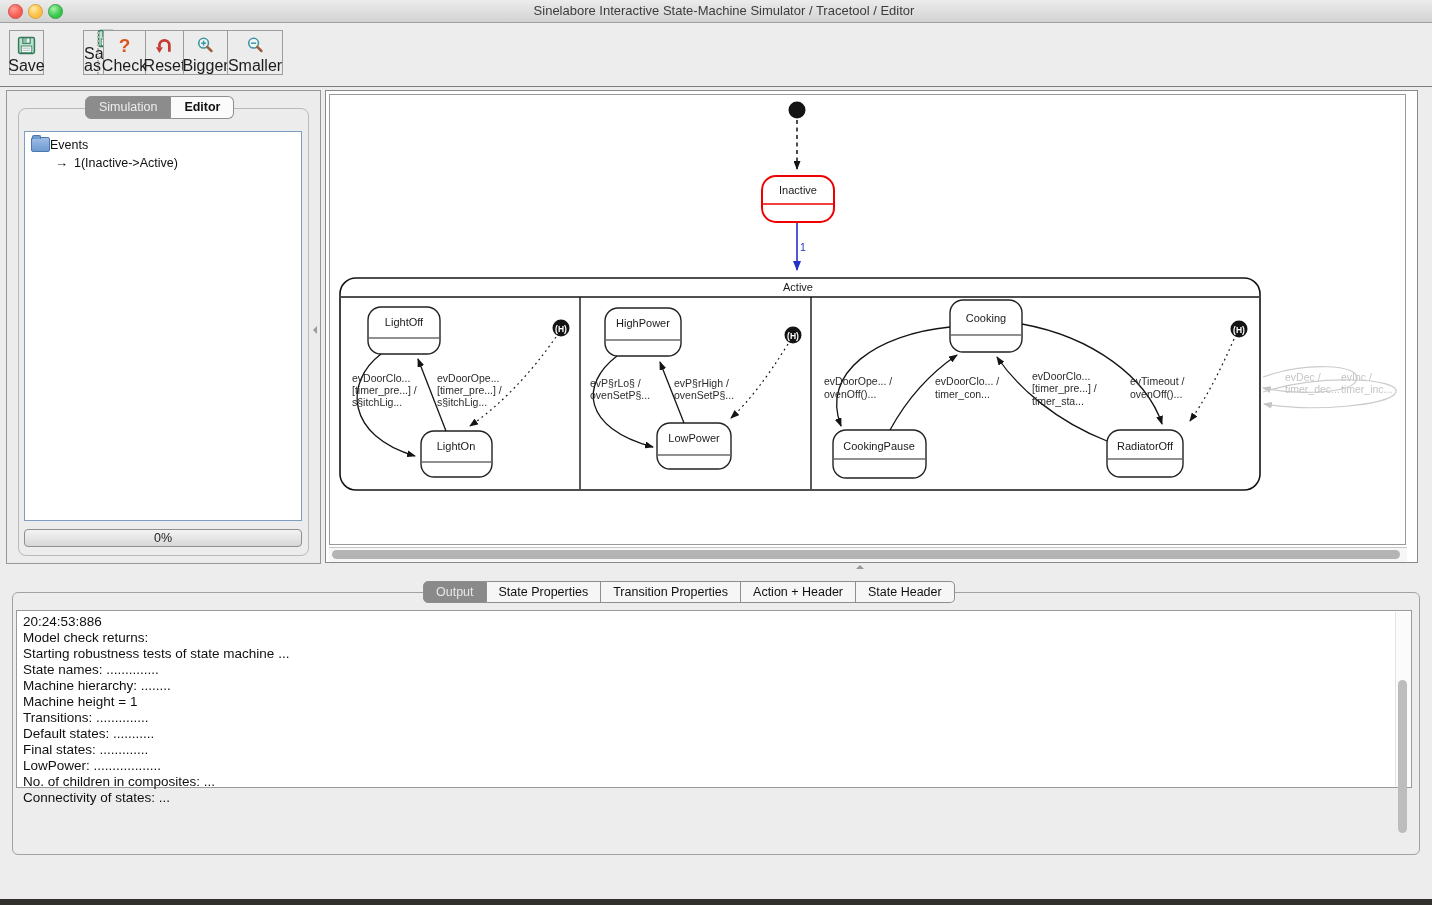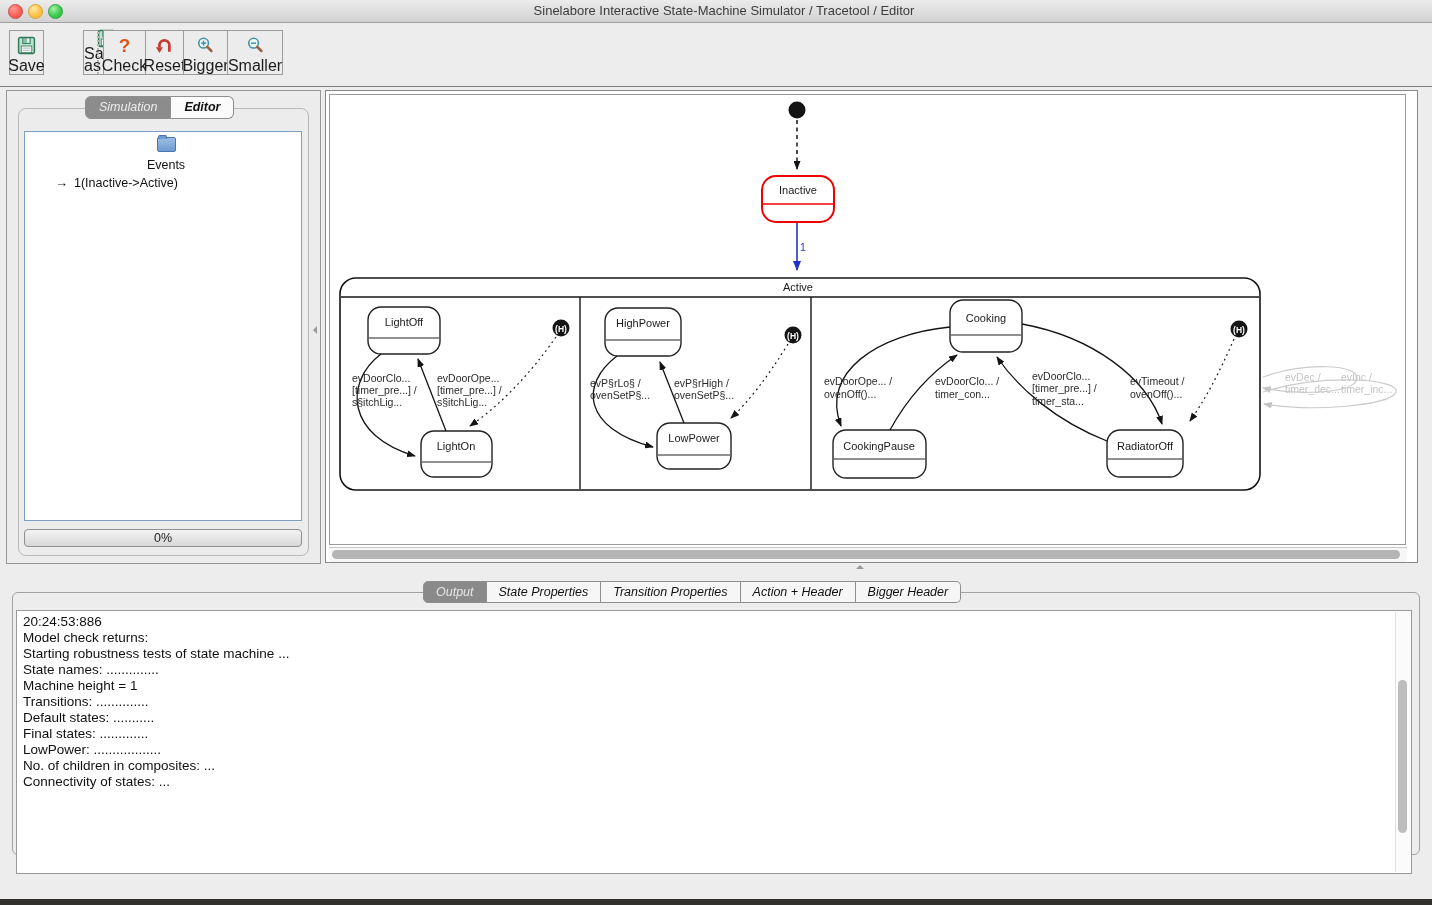--- a/index.html
+++ b/index.html
@@ -28,26 +28,26 @@
   .w-save{width:35px;}.w-saveas{width:46px;margin-left:39px;}.w-check{width:43px;}.w-reset{width:39px;}
   .w-bigger{width:45px;}.w-smaller{width:56px;}
   .qmark{font-size:19px;font-weight:bold;color:#d9541e;line-height:20px;}
   .saveas-q{font-size:10px;font-weight:bold;color:#1c6e46;}
   
   .left-panel{position:absolute;left:6px;top:90px;width:315px;height:474px;
               border:1px solid #979797;background:#ececec;box-sizing:border-box;}
   .lp-groupbox{position:absolute;left:11px;top:17px;width:291px;height:448px;
                border:1px solid #b9b9b9;border-radius:8px;box-sizing:border-box;}
   .lp-tabs{position:absolute;left:78px;top:5px;height:23px;display:flex;z-index:3;}
-  .seg{line-height:21px;padding:0 13px;font-size:12.5px;border:1px solid #8e8e8e;box-sizing:border-box;height:23px;font-style:italic;}
+  .seg{line-height:21px;padding:0 13px;font-size:12.5px;border:1px solid #8e8e8e;box-sizing:border-box;height:23px;}
   .lp-tabs .sel{background:#8c8c8c;color:#ededed;border-radius:6px 0 0 6px;}
   .lp-tabs .uns{background:#fbfbfb;color:#111;font-weight:bold;border-left:none;border-radius:0 6px 6px 0;}
   .lp-tree{position:absolute;left:17px;top:40px;width:278px;height:390px;background:#fff;
            border:1px solid #7d9ec0;font-size:12.5px;color:#111;box-sizing:border-box;}
-  .tree-row1{display:flex;align-items:center;gap:6px;margin:5px 0 0 6px;flex-direction:column;}
+  .tree-row1{display:flex;align-items:center;margin:5px 0 0 6px;}
   .tree-row2{display:flex;align-items:center;gap:6px;margin:3px 0 0 30px;}
   .folder{width:17px;height:13px;background:linear-gradient(#9dbde4,#6f9bd1);border:1px solid #4a77ad;
           border-radius:2px;position:relative;}
   .folder:before{content:"";position:absolute;left:0;top:-3px;width:7px;height:3px;
                  background:#6f9bd1;border:1px solid #4a77ad;border-bottom:none;border-radius:2px 2px 0 0;}
   .ev-arrow{font-size:13px;color:#111;}
   .lp-progress{position:absolute;left:17px;top:438px;width:278px;height:18px;border:1px solid #8f8f8f;
                border-radius:4px;background:linear-gradient(#f4f4f4,#d7d7d7);text-align:center;
                font-size:12.5px;line-height:17px;color:#222;box-sizing:border-box;}
   
@@ -63,21 +63,21 @@
   .chev-left{left:313px;top:326px;border-width:4px 4px 4px 0;border-color:transparent #9a9a9a transparent transparent;}
   .chev-bottom{left:856px;top:565px;border-width:0 4px 4px 4px;border-color:transparent transparent #9a9a9a transparent;}
   
   .bp-groupbox{position:absolute;left:12px;top:592px;width:1408px;height:263px;
                border:1px solid #a2a2a2;border-radius:6px;box-sizing:border-box;}
   .bp-tabs{position:absolute;left:423px;top:581px;height:22px;display:flex;z-index:3;}
   .bp-tabs .seg{line-height:20px;height:22px;padding:0 12px;font-size:12.5px;}
   .bp-tabs .sel{background:#8a8a8a;color:#e6e6e6;border-radius:5px 0 0 5px;}
   .bp-tabs .uns{background:#f6f6f6;color:#111;border-left:none;}
   .bp-tabs .last{border-radius:0 5px 5px 0;}
-  .bp-output{position:absolute;left:16px;top:610px;width:1396px;height:264px;background:#fff;
+  .bp-output{position:absolute;left:16px;top:610px;width:1396px;height:178px;background:#fff;
              border:1px solid #9a9a9a;box-sizing:border-box;}
   .out-lines{position:absolute;left:6px;top:3px;right:22px;font-size:13.5px;line-height:16px;color:#101010;}
   .bp-vsb{position:absolute;right:1px;top:1px;bottom:1px;width:14px;background:#fbfbfb;
           border-left:1px solid #e3e3e3;}
   .bp-vsb .thumb{position:absolute;left:2px;top:68px;width:9px;height:153px;background:#bdbdbd;border-radius:5px;}
   .bottom-strip{position:absolute;left:0;top:899px;width:1432px;height:6px;background:#33312d;}
   
   .st-name{font-size:11px;fill:#1a1a1a;text-anchor:middle;font-family:"Liberation Sans",sans-serif;}
   .tr-label{font-size:10.5px;fill:#2b2b2b;font-family:"Liberation Sans",sans-serif;}
   .tr-gray{font-size:10.5px;fill:#c4c4c4;font-family:"Liberation Sans",sans-serif;}
@@ -331,28 +331,29 @@
     </div>
   </div>
   <div class="chev chev-bottom"></div>
 
   <div class="bp-groupbox"></div>
   <div class="bp-tabs">
     <div class="seg sel">Output</div>
     <div class="seg uns">State Properties</div>
     <div class="seg uns">Transition Properties</div>
     <div class="seg uns">Action + Header</div>
-    <div class="seg uns last">Bigger Header</div>
+    <div class="seg uns last">State Header</div>
   </div>
   <div class="bp-output">
     <div class="out-lines">
       <div>20:24:53:886</div>
       <div>Model check returns:</div>
       <div>Starting robustness tests of state machine ...</div>
       <div>State names: ..............</div>
+      <div>Machine hierarchy: ........</div>
       <div>Machine height = 1</div>
       <div>Transitions: ..............</div>
       <div>Default states: ...........</div>
       <div>Final states: .............</div>
       <div>LowPower: ..................</div>
       <div>No. of children in composites: ...</div>
       <div>Connectivity of states: ...</div>
     </div>
     <div class="bp-vsb">
       <div class="thumb"></div>

